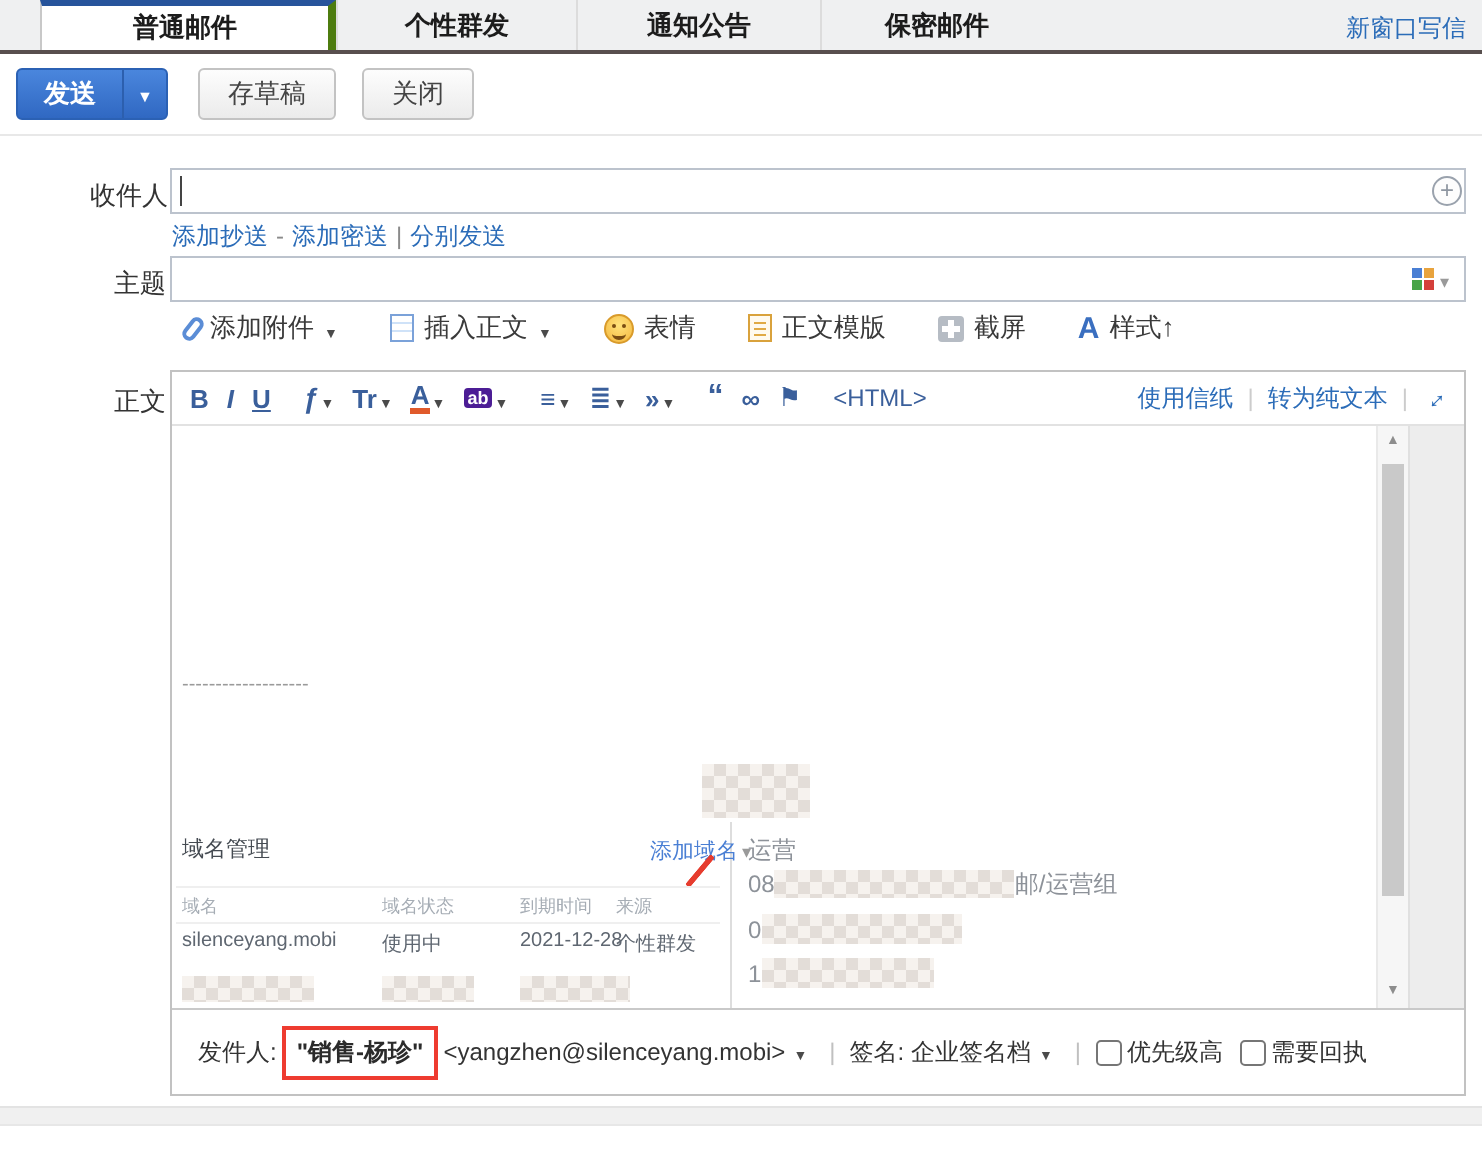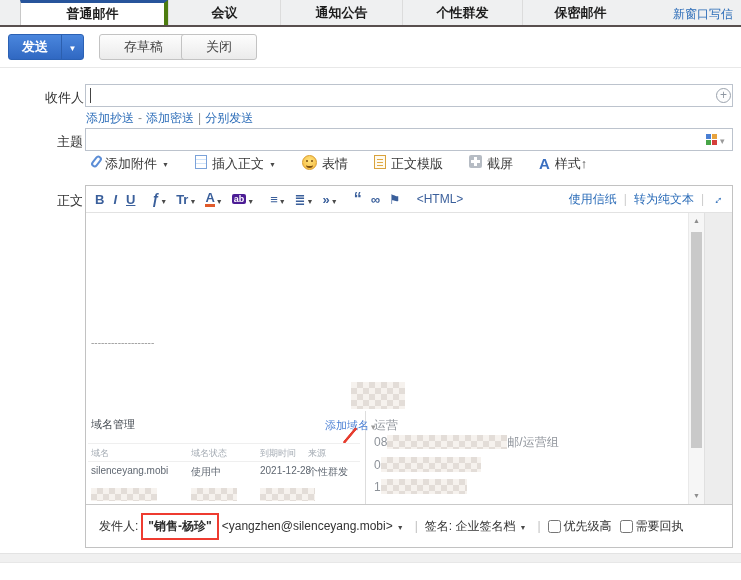--- a/index.html
+++ b/index.html
@@ -15,21 +15,21 @@
   .tab:first-child{border-left:none}
   .tab.active{background:#fff;border-top:3px solid #27549b;border-left:1px solid #c8c8c8;
               border-right:4px solid #4d7c0f;line-height:21px}
   .new-window{position:absolute;top:6px;right:8px;font-size:12px;color:#2b6cb8;cursor:pointer}
 
   
   .send-btn{position:absolute;left:8px;top:34px;height:26px;display:flex;border-radius:3px;overflow:hidden;
             border:1px solid #2b61b4;background:linear-gradient(#4a86dd,#3068c2);color:#fff;font-weight:bold;box-sizing:border-box}
   .send-main{padding:0 13px;line-height:24px}
   .send-caret{width:21px;border-left:1px solid #2c5fae;text-align:center;line-height:24px}
-  .gray-btn{position:absolute;top:34px;height:26px;line-height:24px;padding:0 24px;border:1px solid #c3c3c3;
+  .gray-btn{position:absolute;top:34px;height:26px;line-height:24px;padding:0 14px;border:1px solid #c3c3c3;
             border-radius:3px;background:linear-gradient(#fdfdfd,#ebebeb);color:#444;box-sizing:border-box}
   .hr1{position:absolute;top:67px;left:0;width:741px;border-top:1px solid #e8e8e8}
 
   
   .flabel{position:absolute;font-size:13px;color:#333}
   .finput{position:absolute;left:85px;width:648px;height:23px;border:1px solid #bcc3cd;box-sizing:border-box;
           background:#fff;padding:0 26px 0 4px;font-size:13px;color:#333;outline:none}
   .plus-circle{position:absolute;left:716px;top:88px;width:15px;height:15px;border:1px solid #9aa2ad;border-radius:50%;
                background:#fdfdfd;color:#8e96a1;font-size:12px;line-height:13px;text-align:center;box-sizing:border-box}
   .plus-circle::before{content:"+"}
@@ -39,21 +39,21 @@
   .tag-grid{display:grid;grid-template-columns:5px 5px;grid-template-rows:5px 5px;gap:1px}
   .tag-grid i{display:block}
 
   .caret-d::before{content:"▼";font-size:7px;color:#4a4a4a}
   .caret-g::before{content:"▾";font-size:9px;color:#9a9a9a}
   .caret-w::before{content:"▼";font-size:8px;color:#fff}
 
   
   .insert-bar{position:absolute;left:93px;top:152px;height:24px;display:flex;align-items:center;gap:26px;
               font-size:13px;color:#3a3a3a}
-  .ib-item{display:flex;gap:5px;cursor:pointer}
+  .ib-item{display:flex;align-items:center;gap:5px;cursor:pointer}
   .ic-clip{width:7px;height:13px;border:2px solid #5b8dd6;border-radius:4px;transform:rotate(38deg);display:inline-block;box-sizing:border-box}
   .ic-doc{width:12px;height:14px;border:1px solid #7ba2d9;background:linear-gradient(#fff 0 3px,#cfe2f8 3px 4px,#fff 4px 7px,#cfe2f8 7px 8px,#fff 8px);display:inline-block;box-sizing:border-box}
   .ic-smile{width:15px;height:15px;border-radius:50%;background:radial-gradient(circle at 50% 35%,#ffe27a,#f4b73f);
             border:1px solid #d99b2b;position:relative;display:inline-block;box-sizing:border-box}
   .ic-smile::before{content:"";position:absolute;left:3px;top:4px;width:2px;height:2px;background:#7a4d12;border-radius:50%;box-shadow:5px 0 0 #7a4d12}
   .ic-smile::after{content:"";position:absolute;left:3px;top:6px;width:7px;height:4px;border-bottom:2px solid #7a4d12;border-radius:50%}
   .ic-tmpl{width:12px;height:14px;border:1px solid #d9a23c;background:#fffaee;position:relative;display:inline-block;box-sizing:border-box}
   .ic-tmpl::before{content:"";position:absolute;left:2px;top:3px;right:2px;height:1px;background:#e0aa45;box-shadow:0 3px 0 #e0aa45,0 6px 0 #e0aa45}
   .ic-shot{width:13px;height:13px;background:#b6bcc4;border-radius:2px;position:relative;display:inline-block}
   .ic-shot::before{content:"";position:absolute;left:5px;top:2px;width:3px;height:9px;background:#fff}
@@ -114,23 +114,22 @@
   .cursor{position:absolute;left:90px;top:88px;width:1px;height:15px;background:#444}
 
   .footer-strip{position:absolute;left:0;top:553px;width:741px;height:10px;background:#f0f0f0;
                 border-top:1px solid #e3e3e3;border-bottom:1px solid #e7e7e7;box-sizing:border-box}
 </style>
 </head>
 <body>
 
 <div class="tabbar">
   <div class="tab active" style="width:148px">普通邮件</div>
-  <div class="tab" style="width:112px">会议</div>
+  <div class="tab" style="width:120px">个性群发</div>
   <div class="tab" style="width:122px">通知公告</div>
-  <div class="tab" style="width:120px">个性群发</div>
   <div class="tab" style="width:116px">保密邮件</div>
 </div>
 <div class="new-window">新窗口写信</div>
 
 <div class="send-btn">
   <span class="send-main">发送</span>
   <span class="send-caret caret-w"></span>
 </div>
 <div class="gray-btn" style="left:99px">存草稿</div>
 <div class="gray-btn" style="left:181px">关闭</div>

